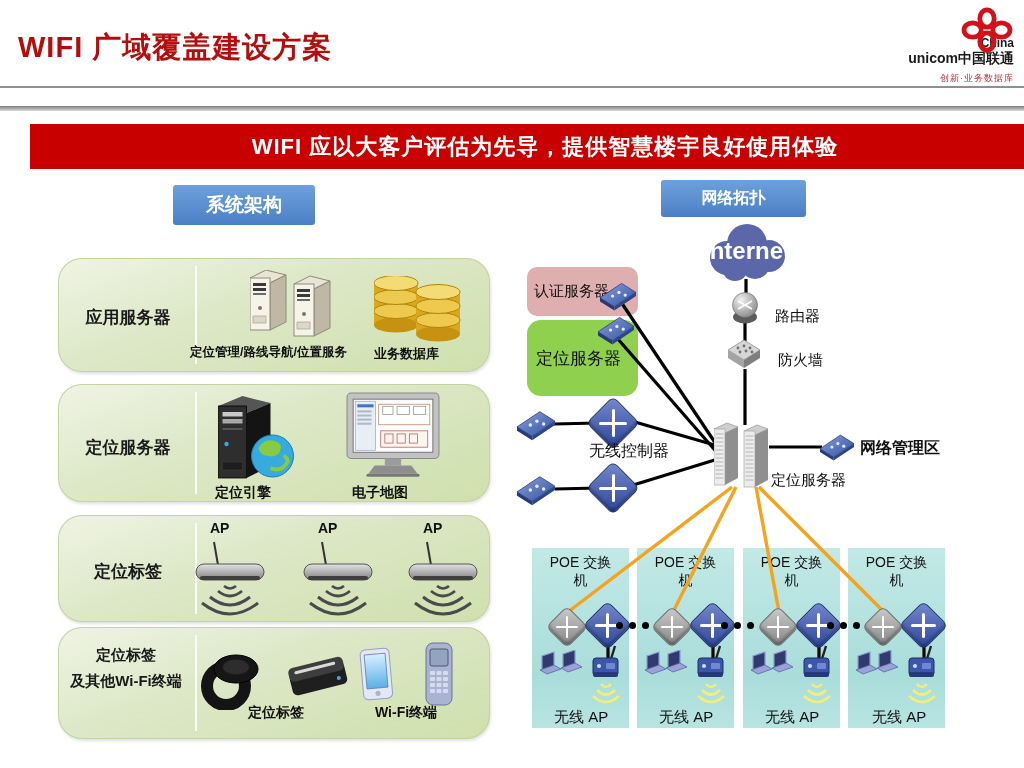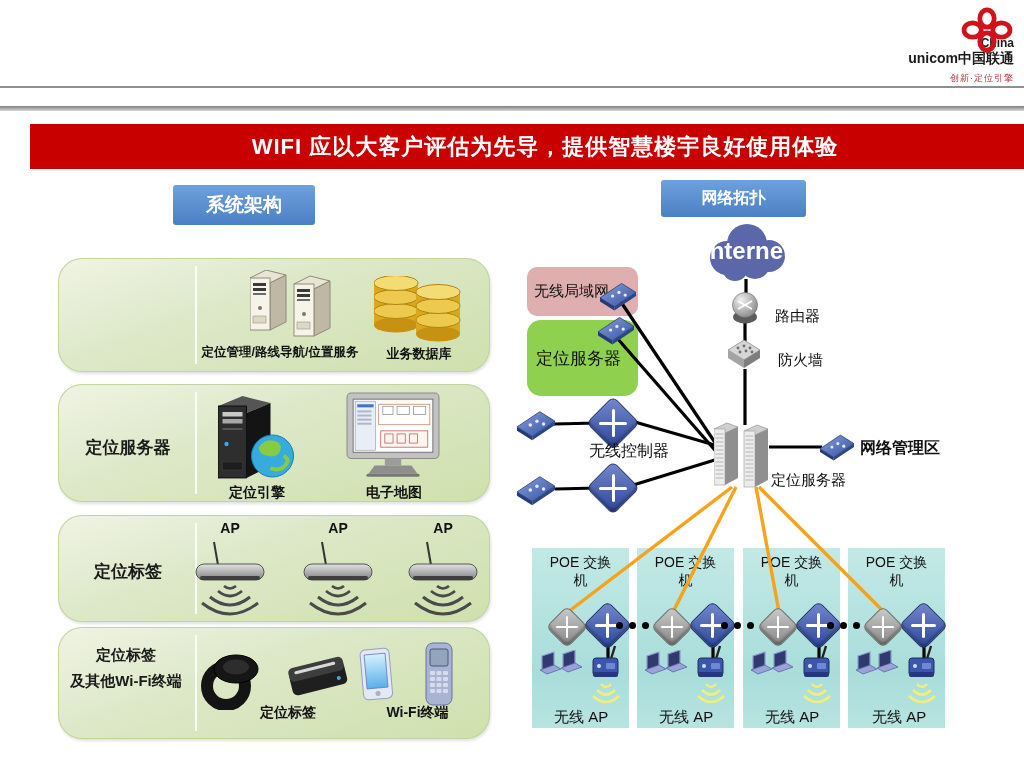--- a/index.html
+++ b/index.html
@@ -22,21 +22,21 @@
   .btn{background:linear-gradient(180deg,#6ea0dd,#4a80c4);color:#fff;font-weight:bold;
        display:flex;align-items:center;justify-content:center;border-radius:3px;z-index:2;}
   .btn-sys{left:173px;top:185px;width:142px;height:40px;font-size:19px;}
   .btn-topo{left:661px;top:180px;width:145px;height:37px;font-size:16px;}
   
   .arch-row{left:58px;width:432px;border-radius:24px;
             background:linear-gradient(160deg,#f0f4e4 0%,#dde8c8 40%,#cfe0ad 100%);
             box-shadow:inset 0 0 0 1px #c3d49e,1px 2px 3px rgba(0,0,0,.12);}
   .arch-div{width:2px;background:rgba(255,255,255,.85);}
   .arch-label{width:140px;text-align:center;font-weight:bold;color:#1a1a1a;font-size:17px;z-index:1;}
-  .cap{text-align:center;font-weight:bold;color:#111;z-index:1;}
+  .cap{font-weight:bold;color:#111;z-index:1;}
   
   .tlabel{font-size:15px;color:#101010;z-index:3;white-space:nowrap;}
   .tlabel.bold{font-weight:bold;font-size:16px;}
   .box{border-radius:10px;z-index:1;display:flex;align-items:center;}
   .box-auth{left:527px;top:267px;width:111px;height:49px;background:#dfaeae;font-size:15px;color:#101010;padding-left:7px;box-sizing:border-box;}
   .box-loc{left:527px;top:320px;width:111px;height:76px;background:#8fd14f;border-radius:14px;font-size:17px;color:#101010;padding-left:9px;box-sizing:border-box;}
   .cloud-text{left:700px;top:237px;width:94px;text-align:center;color:#fff;font-size:24px;font-weight:bold;z-index:3;}
   
   .poe{top:548px;width:97px;height:180px;background:linear-gradient(180deg,#c2e9e6 0%,#a9ddda 70%,#b7e4e1 100%);}
   .poe-title{position:absolute;top:5px;left:0;width:100%;text-align:center;font-size:14px;color:#101010;line-height:1.3;}
@@ -279,37 +279,39 @@
       <ellipse cx="28" cy="36" rx="7.5" ry="9"></ellipse>
       <ellipse cx="13" cy="24" rx="9" ry="7.5"></ellipse>
       <ellipse cx="43" cy="24" rx="9" ry="7.5"></ellipse>
     </g>
   </symbol>
  </defs>
 </svg>
 
 <div class="slide">
 
+  <div class="abs page-title">WIFI 广域覆盖建设方案</div>
   <div class="abs hr-thin"></div>
   <div class="abs hr-grad"></div>
 
   <svg class="abs icon" style="left:960px;top:7px" width="54" height="46">
       <use href="#s-knot"></use>
     </svg>
   <div class="abs brand1">China</div>
   <div class="abs brand2">unicom中国联通</div>
-  <div class="abs tag-sm">创新·定位引擎</div>
+  <div class="abs tag-sm">创新·业务数据库</div>
 
   <div class="abs banner">WIFI 应以大客户评估为先导，提供智慧楼宇良好使用体验</div>
 
   <div class="abs btn btn-topo">网络拓扑</div>
   <div class="abs btn btn-sys">系统架构</div>
 
   <div class="abs arch-row" style="top:258px;height:114px"></div>
   <div class="abs arch-div" style="left:195px;top:266px;height:98px"></div>
+  <div class="abs arch-label" style="left:58px;top:306px">应用服务器</div>
   <svg class="abs icon" style="left:250px;top:270px" width="90" height="72">
       <use href="#s-servers"></use>
     </svg>
   <div class="abs cap" style="left:190px;top:344px;width:180px;font-size:12.5px">定位管理/路线导航/位置服务</div>
   <svg class="abs icon" style="left:374px;top:276px" width="88" height="66">
       <use href="#s-db"></use>
     </svg>
   <div class="abs cap" style="left:374px;top:345px;width:90px;font-size:13px">业务数据库</div>
 
   <div class="abs arch-row" style="top:384px;height:118px"></div>
@@ -352,21 +354,21 @@
     </svg>
   <div class="abs cap" style="left:248px;top:704px;width:80px;font-size:14px">定位标签</div>
   <svg class="abs icon" style="left:356px;top:646px" width="42" height="60">
       <use href="#s-ph1"></use>
     </svg>
   <svg class="abs icon" style="left:419px;top:641px" width="40" height="66">
       <use href="#s-ph2"></use>
     </svg>
   <div class="abs cap" style="left:375px;top:704px;width:85px;font-size:14px">Wi-Fi终端</div>
 
-  <div class="abs box box-auth">无线局域网</div>
+  <div class="abs box box-auth">认证服务器</div>
   <div class="abs box box-loc">定位服务器</div>
 
   <div class="abs poe" style="left:532px">
     <div class="poe-title"><span>POE 交换</span><br><span>机</span></div>
   </div>
   <div class="abs poe" style="left:637px">
     <div class="poe-title"><span>POE 交换</span><br><span>机</span></div>
   </div>
   <div class="abs poe" style="left:743px">
     <div class="poe-title"><span>POE 交换</span><br><span>机</span></div>

